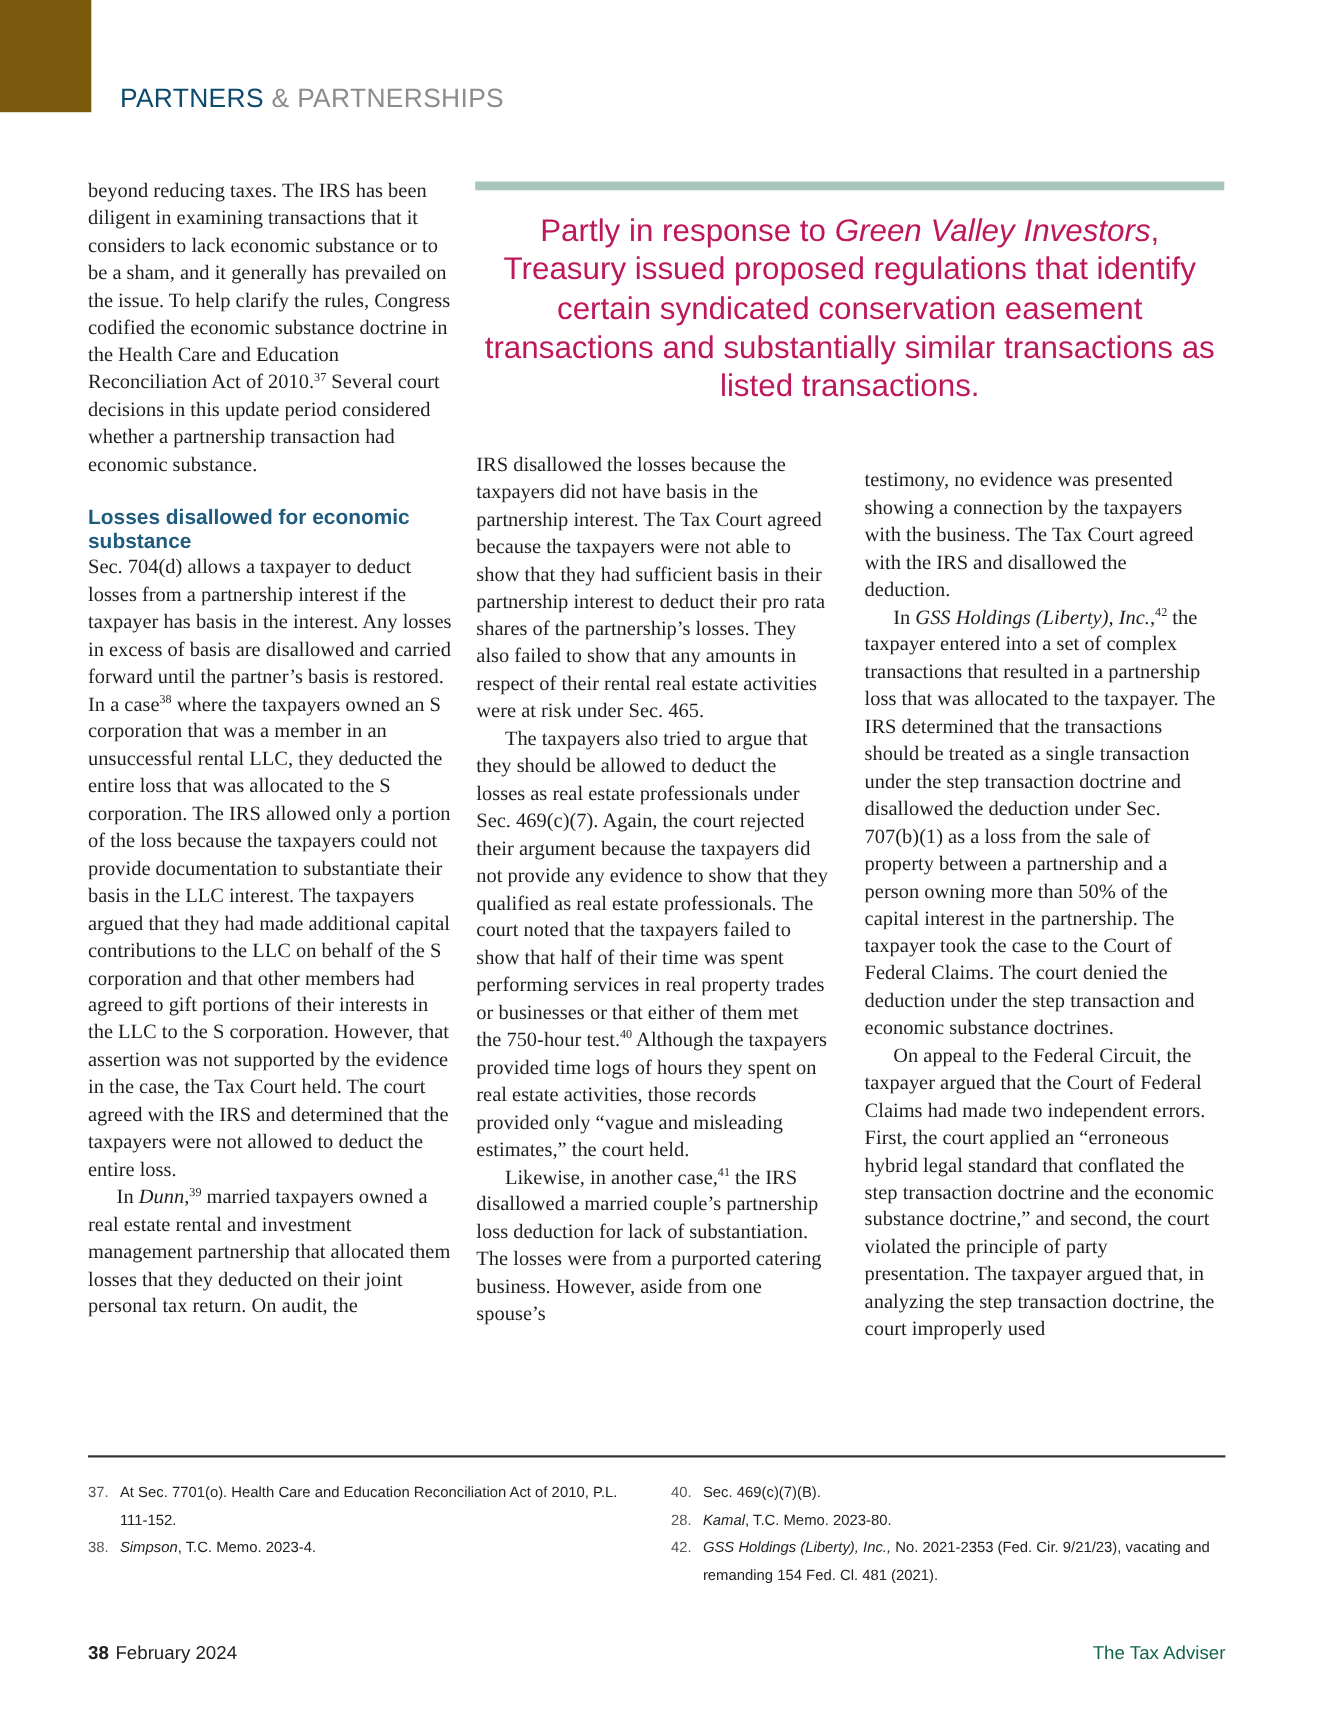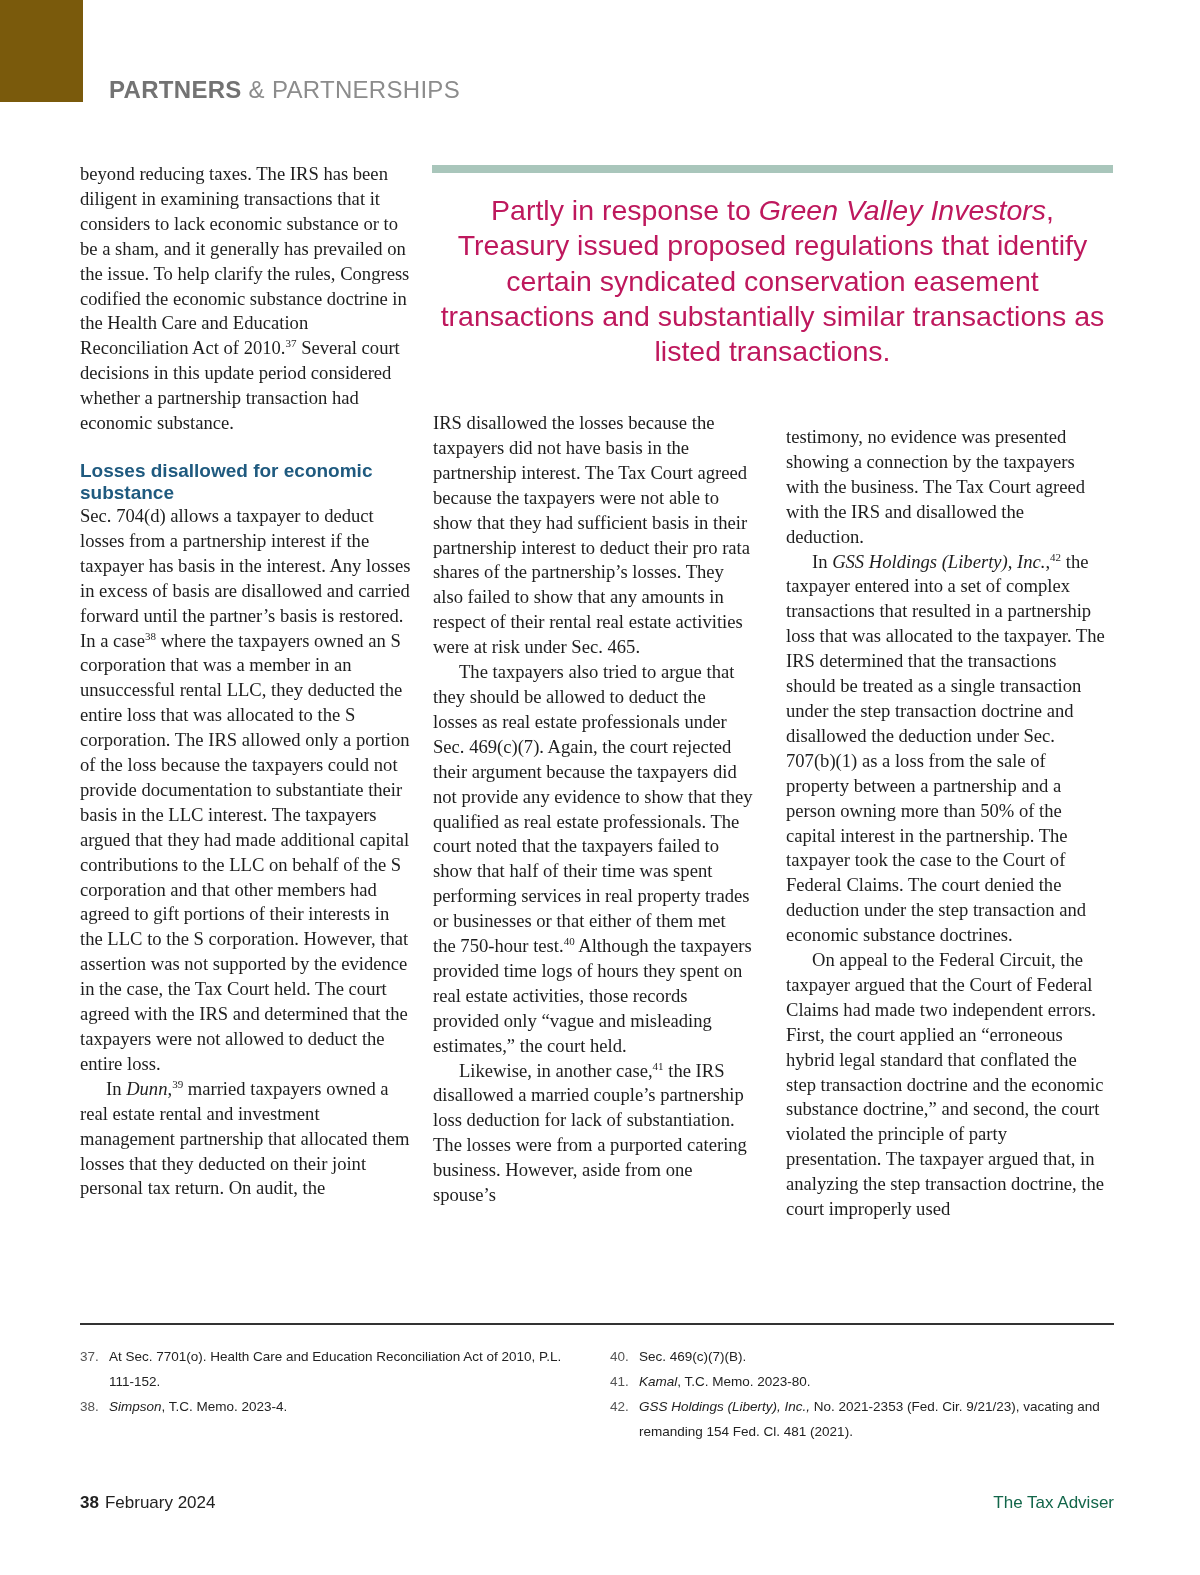--- a/index.html
+++ b/index.html
@@ -1,19 +1,19 @@
 <!DOCTYPE html>
 <html><head>
 <meta charset="utf-8">
 <style>
   html, body { margin: 0; padding: 0; background: #ffffff; }
   body { width: 1200px; height: 1575px; position: relative; overflow: hidden; }
   .brand-block { position: absolute; left: 0; top: 0; width: 83px; height: 102px; background: #7a5a0c; }
   .section-header { position: absolute; left: 109px; top: 76px; font-family: "Liberation Sans", sans-serif; font-size: 24px; letter-spacing: 0.3px; white-space: nowrap; }
-  .section-header .strong { color: #737373; font-weight: bold; }
+  .section-header .strong { color: #0c4a6e; font-weight: normal; }
   .section-header .light { color: #8c8c8c; }
 
   .col { position: absolute; font-family: "Liberation Serif", serif; font-size: 18.6px; line-height: 24.9px; color: #1e1e1e; }
   .col p { margin: 0; }
   .col p.indent { text-indent: 26px; }
   .col sup { font-size: 11px; line-height: 0; vertical-align: 7px; }
   .col-1 { left: 80px; top: 162px; width: 332px; }
   .col-2 { left: 433px; top: 411px; width: 320px; }
   .col-3 { left: 786px; top: 411px; width: 320px; margin-top: 14px; }
 
@@ -78,21 +78,21 @@
       <span class="num">38.</span>
       <span class="text"><em>Simpson</em><span>, T.C. Memo. 2023-4.</span></span>
     </div>
 </div>
 <div class="footnotes right">
   <div class="fn">
       <span class="num">40.</span>
       <span class="text"><em></em><span>Sec. 469(c)(7)(B).</span></span>
     </div>
   <div class="fn">
-      <span class="num">41.</span>
+      <span class="num">28.</span>
       <span class="text"><em>Kamal</em><span>, T.C. Memo. 2023-80.</span></span>
     </div>
   <div class="fn">
       <span class="num">42.</span>
       <span class="text"><em>GSS Holdings (Liberty), Inc.,</em><span> No. 2021-2353 (Fed. Cir. 9/21/23), vacating and remanding 154 Fed. Cl. 481 (2021).</span></span>
     </div>
 </div>
 
 <div class="folio left">
   <span class="page">38</span><span>February 2024</span>

